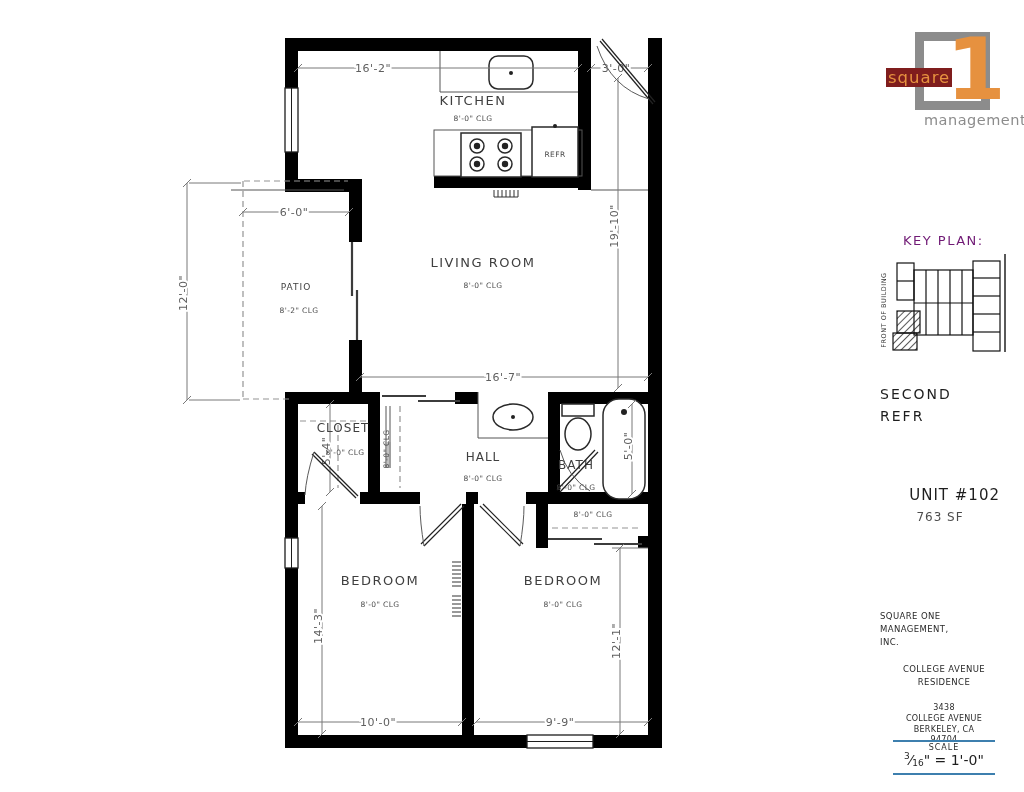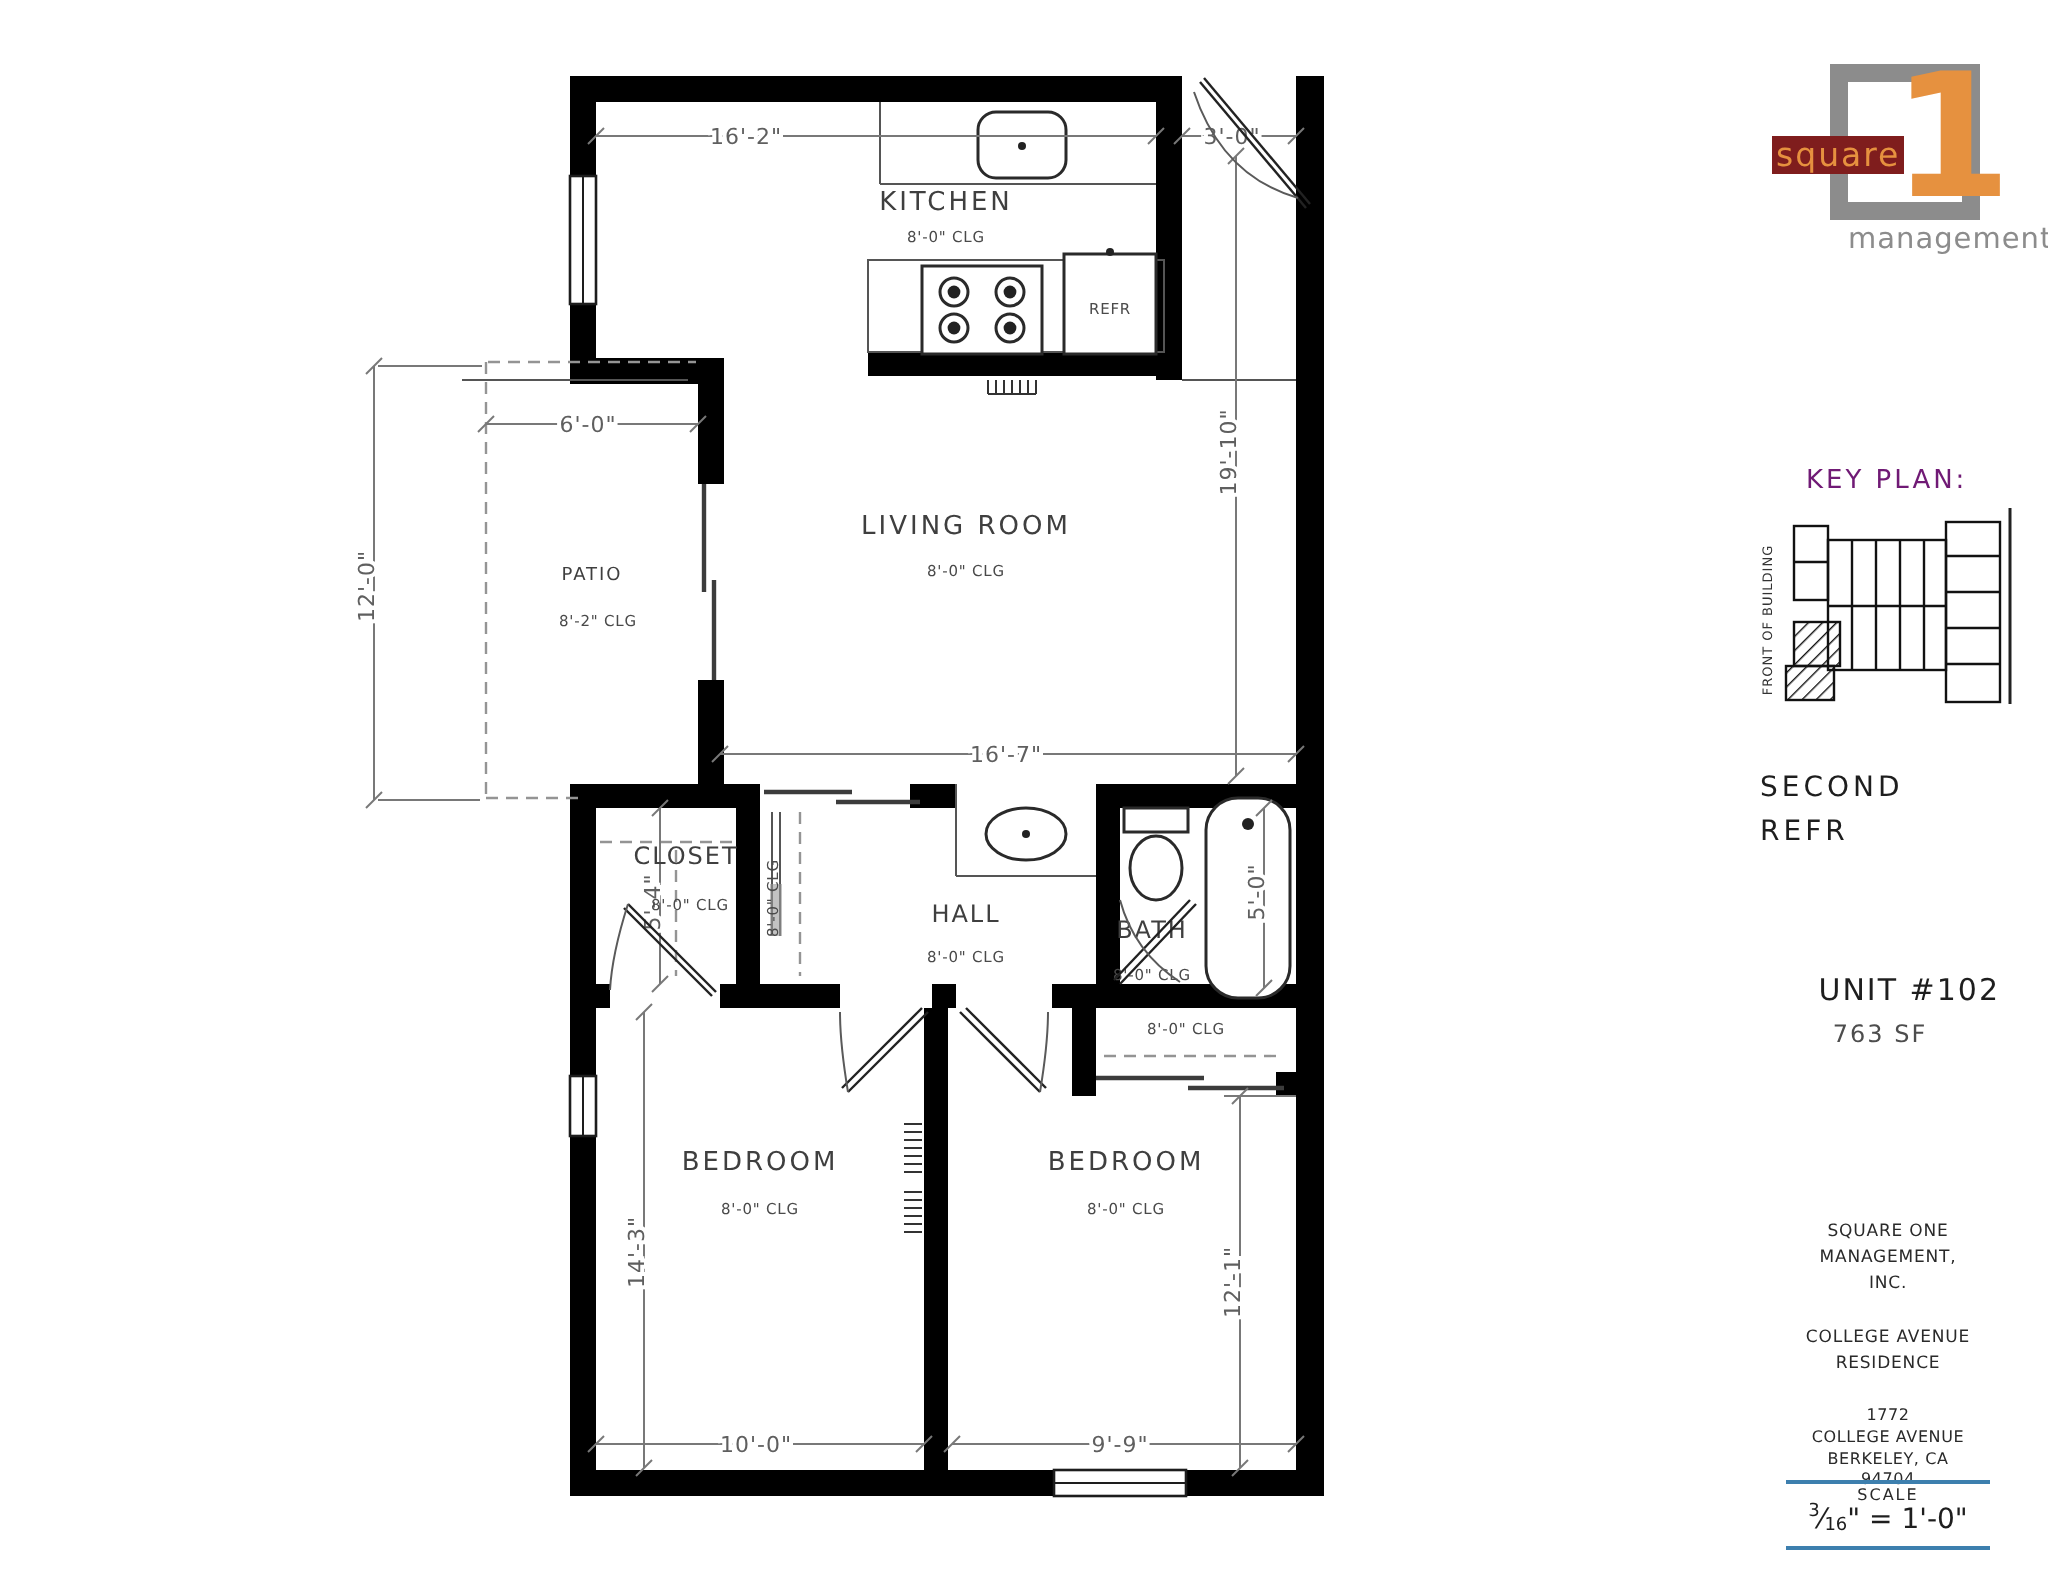--- a/index.html
+++ b/index.html
@@ -34,21 +34,21 @@
   .logo-word-bottom{position:absolute;left:48px;top:112px;font-size:14.5px;letter-spacing:0.5px;
                     color:#8c8c8c;z-index:2;margin-left:16px;}
   .keyplan-title{position:absolute;left:43px;top:233px;font-size:13px;letter-spacing:1.5px;color:#701a75;}
   .keyplan-svg{position:absolute;left:8px;top:248px;}
   .level-block{position:absolute;left:20px;top:384px;width:120px;
                font-size:14px;letter-spacing:2px;color:#1e1e1e;line-height:1.55;}
   .unit-number{position:absolute;left:20px;top:486px;width:120px;text-align:right;
                font-size:15px;letter-spacing:1px;color:#1e1e1e;}
   .unit-area{position:absolute;left:20px;top:510px;width:120px;text-align:center;
              font-size:12px;letter-spacing:1px;color:#4d4d4d;}
-  .company-block{position:absolute;left:20px;top:610px;width:128px;text-align:center;
+  .company-block{position:absolute;left:20px;top:610px;width:128px;text-align:left;
                  font-size:8.5px;line-height:1.5;letter-spacing:0.4px;color:#2a2a2a;}
   .residence-block{position:absolute;left:20px;top:663px;width:128px;text-align:center;
                    font-size:8.5px;line-height:1.5;letter-spacing:0.4px;color:#2a2a2a;}
   .address-block{position:absolute;left:20px;top:703px;width:128px;text-align:center;
                  font-size:8px;line-height:1.35;letter-spacing:0.3px;color:#2a2a2a;}
   .rule-blue{position:absolute;left:33px;width:102px;height:2px;background:#3d7fae;}
   .rule-1{top:740px;} .rule-2{top:773px;}
   .scale-label{position:absolute;left:20px;top:743px;width:128px;text-align:center;
                font-size:8px;letter-spacing:1px;color:#2a2a2a;}
   .scale-value{position:absolute;left:20px;top:751px;width:128px;text-align:center;
@@ -398,21 +398,21 @@
       <div>MANAGEMENT,</div>
       <div>INC.</div>
     </div>
 
     <div class="residence-block">
       <div>COLLEGE AVENUE</div>
       <div>RESIDENCE</div>
     </div>
 
     <div class="address-block">
-      <div>1772</div>
+      <div>3438</div>
       <div>COLLEGE AVENUE</div>
       <div>BERKELEY, CA</div>
       <div>94704</div>
     </div>
 
     <div class="rule-blue rule-1"></div>
 
     <div class="scale-label">SCALE</div>
 
     <div class="scale-value"><span class="fracnum">3</span><span>⁄</span><span class="fracden">16</span><span>" = 1'-0"</span></div>

